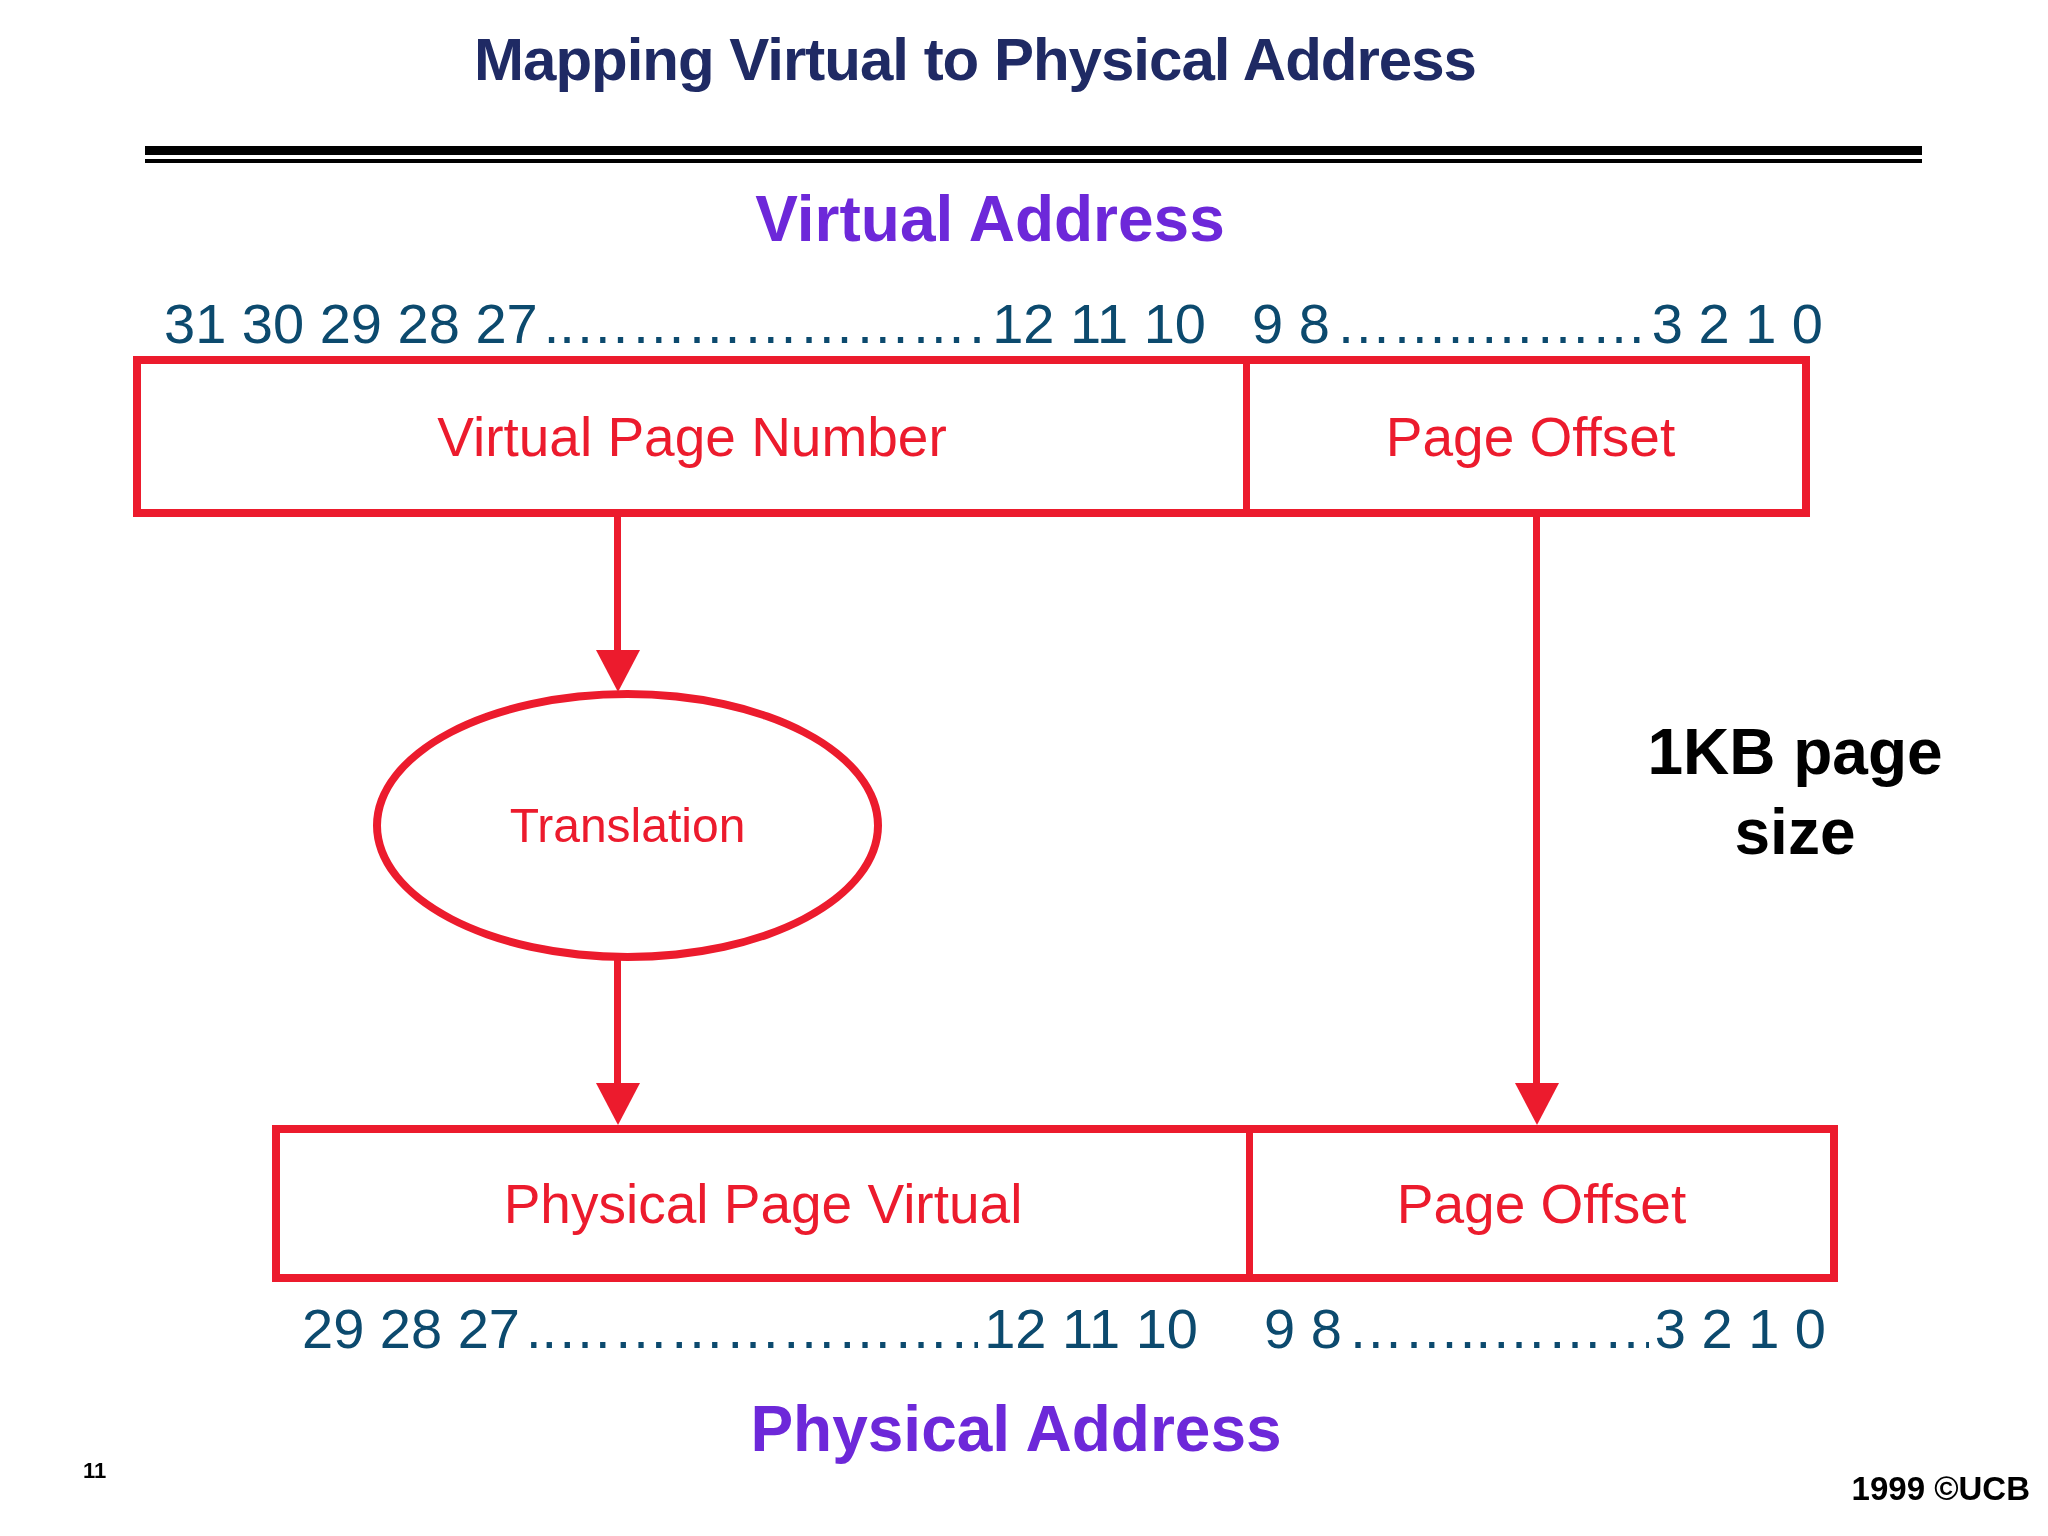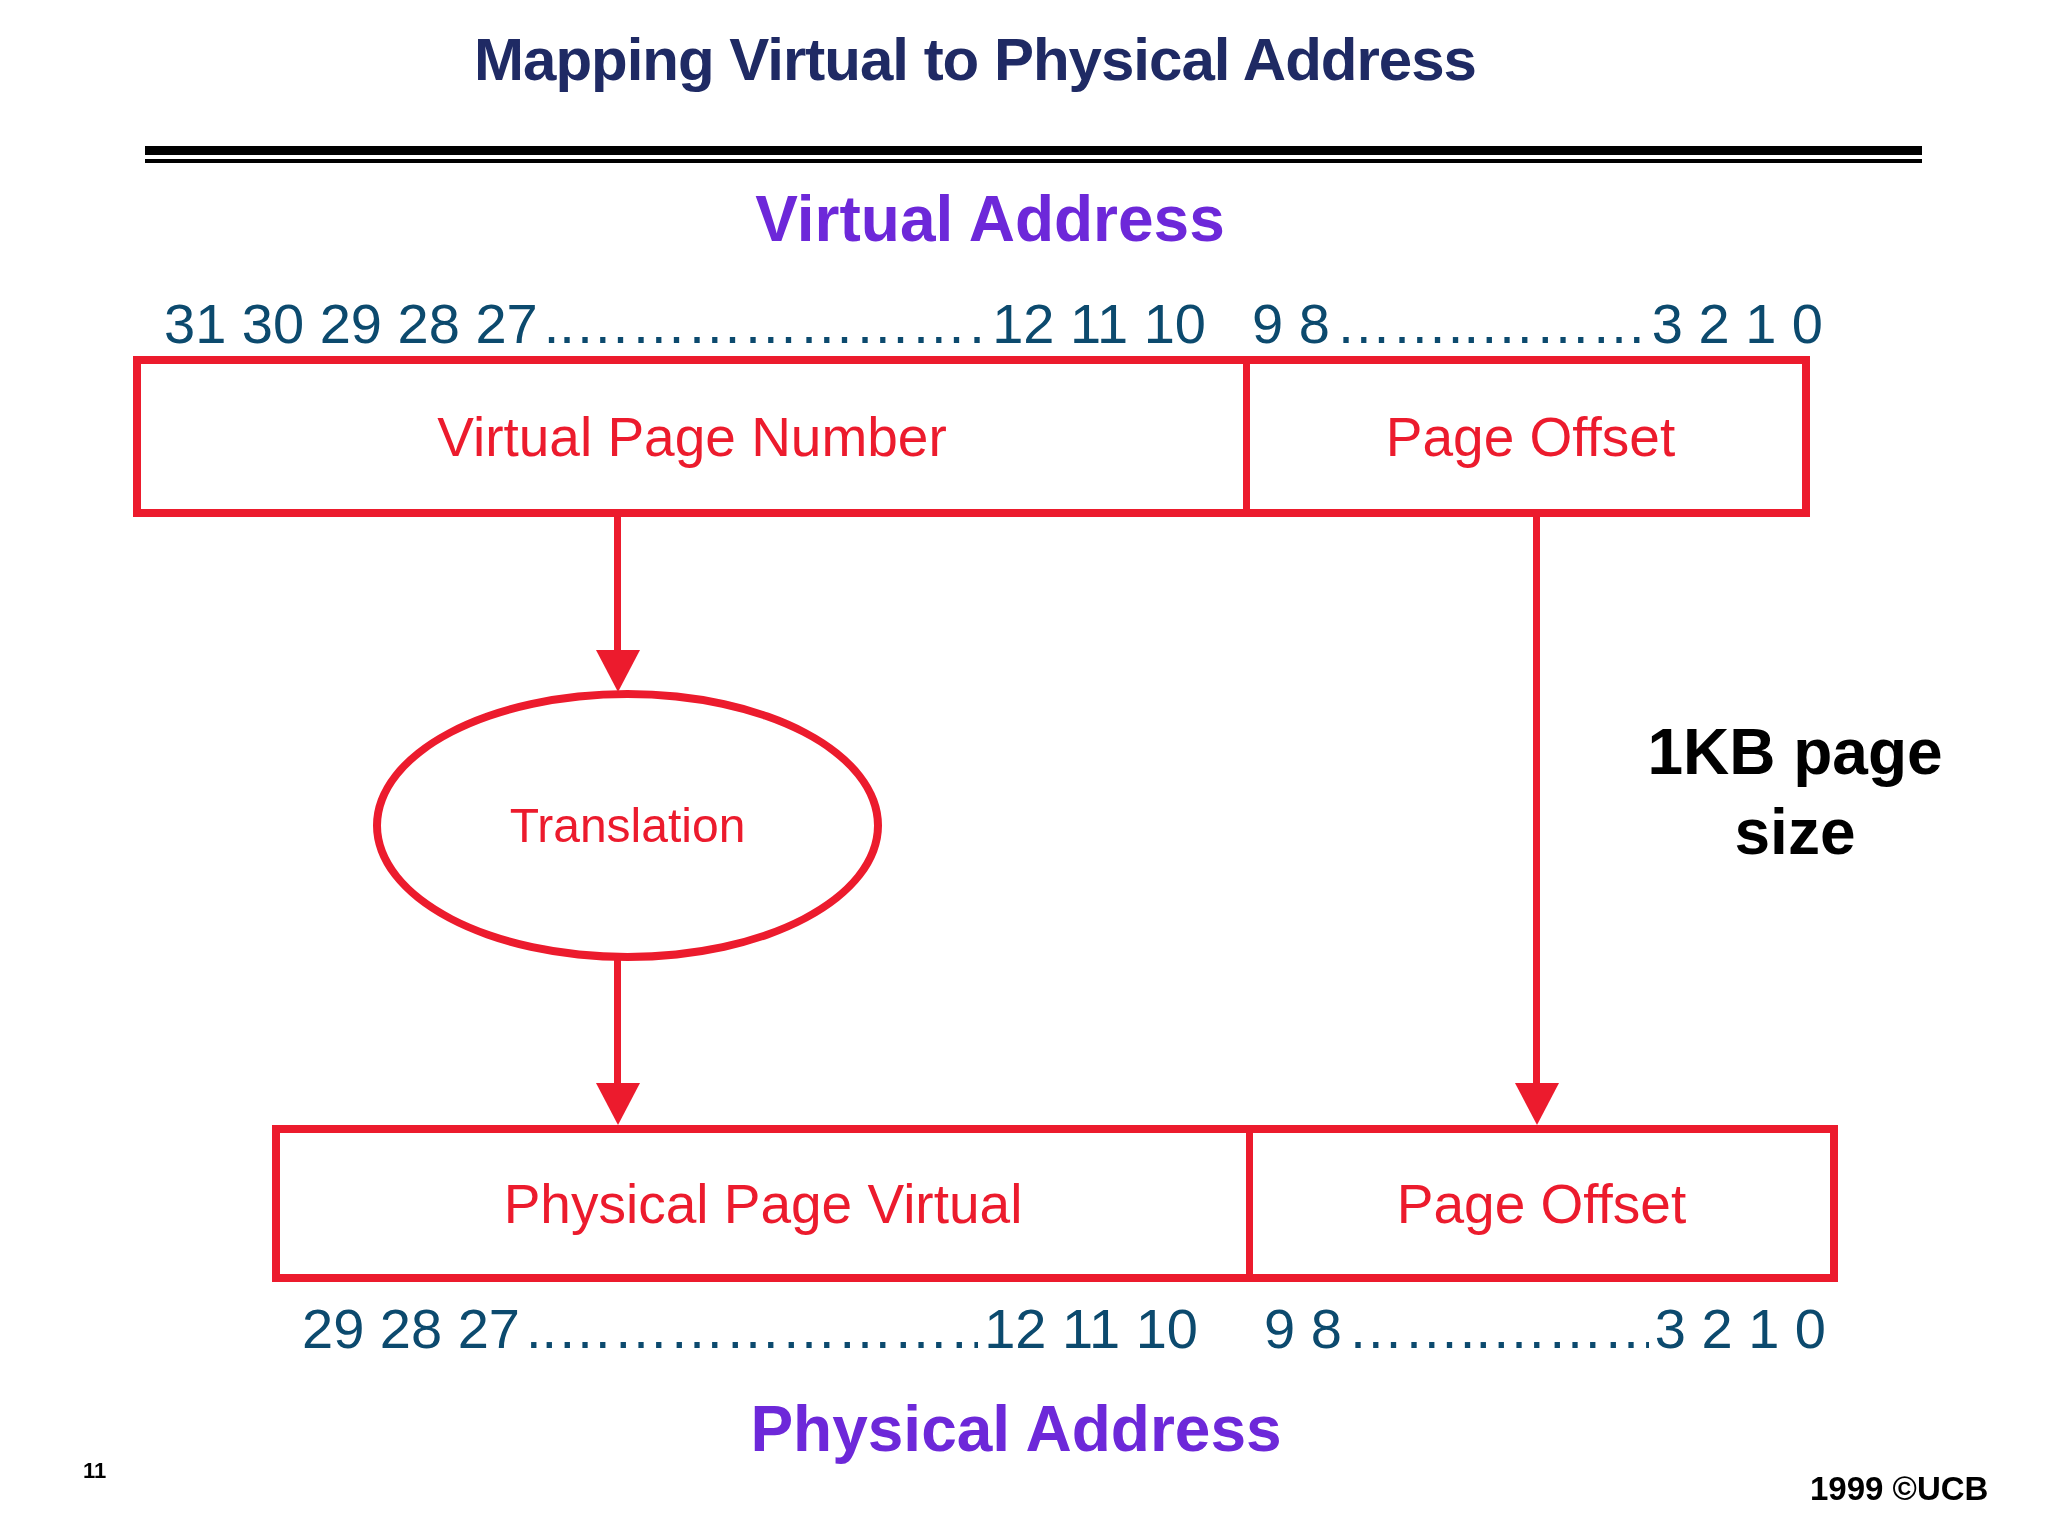--- a/index.html
+++ b/index.html
@@ -81,21 +81,21 @@
   
   .ellipse{
     left:373px;top:690px;width:509px;height:271px;
     border:8px solid #EC1B2D;border-radius:50%;
     box-sizing:border-box;background:#fff;
     display:flex;align-items:center;justify-content:center;
     color:#EC1B2D;font-size:48px;
   }
   
   .page-num{left:83px;top:1458px;font-size:22px;font-weight:bold;color:#000;}
-  .footer{left:1810px;top:1470px;width:220px;font-size:33px;font-weight:bold;color:#000;white-space:nowrap;}
+  .footer{left:1810px;top:1470px;width:220px;text-align:right;font-size:33px;font-weight:bold;color:#000;white-space:nowrap;}
 </style>
 </head>
 <body>
 
 <div class="slide">
 
   <div class="abs title">Mapping Virtual to Physical Address</div>
   <div class="abs rule-thick"></div>
   <div class="abs rule-thin"></div>
 

